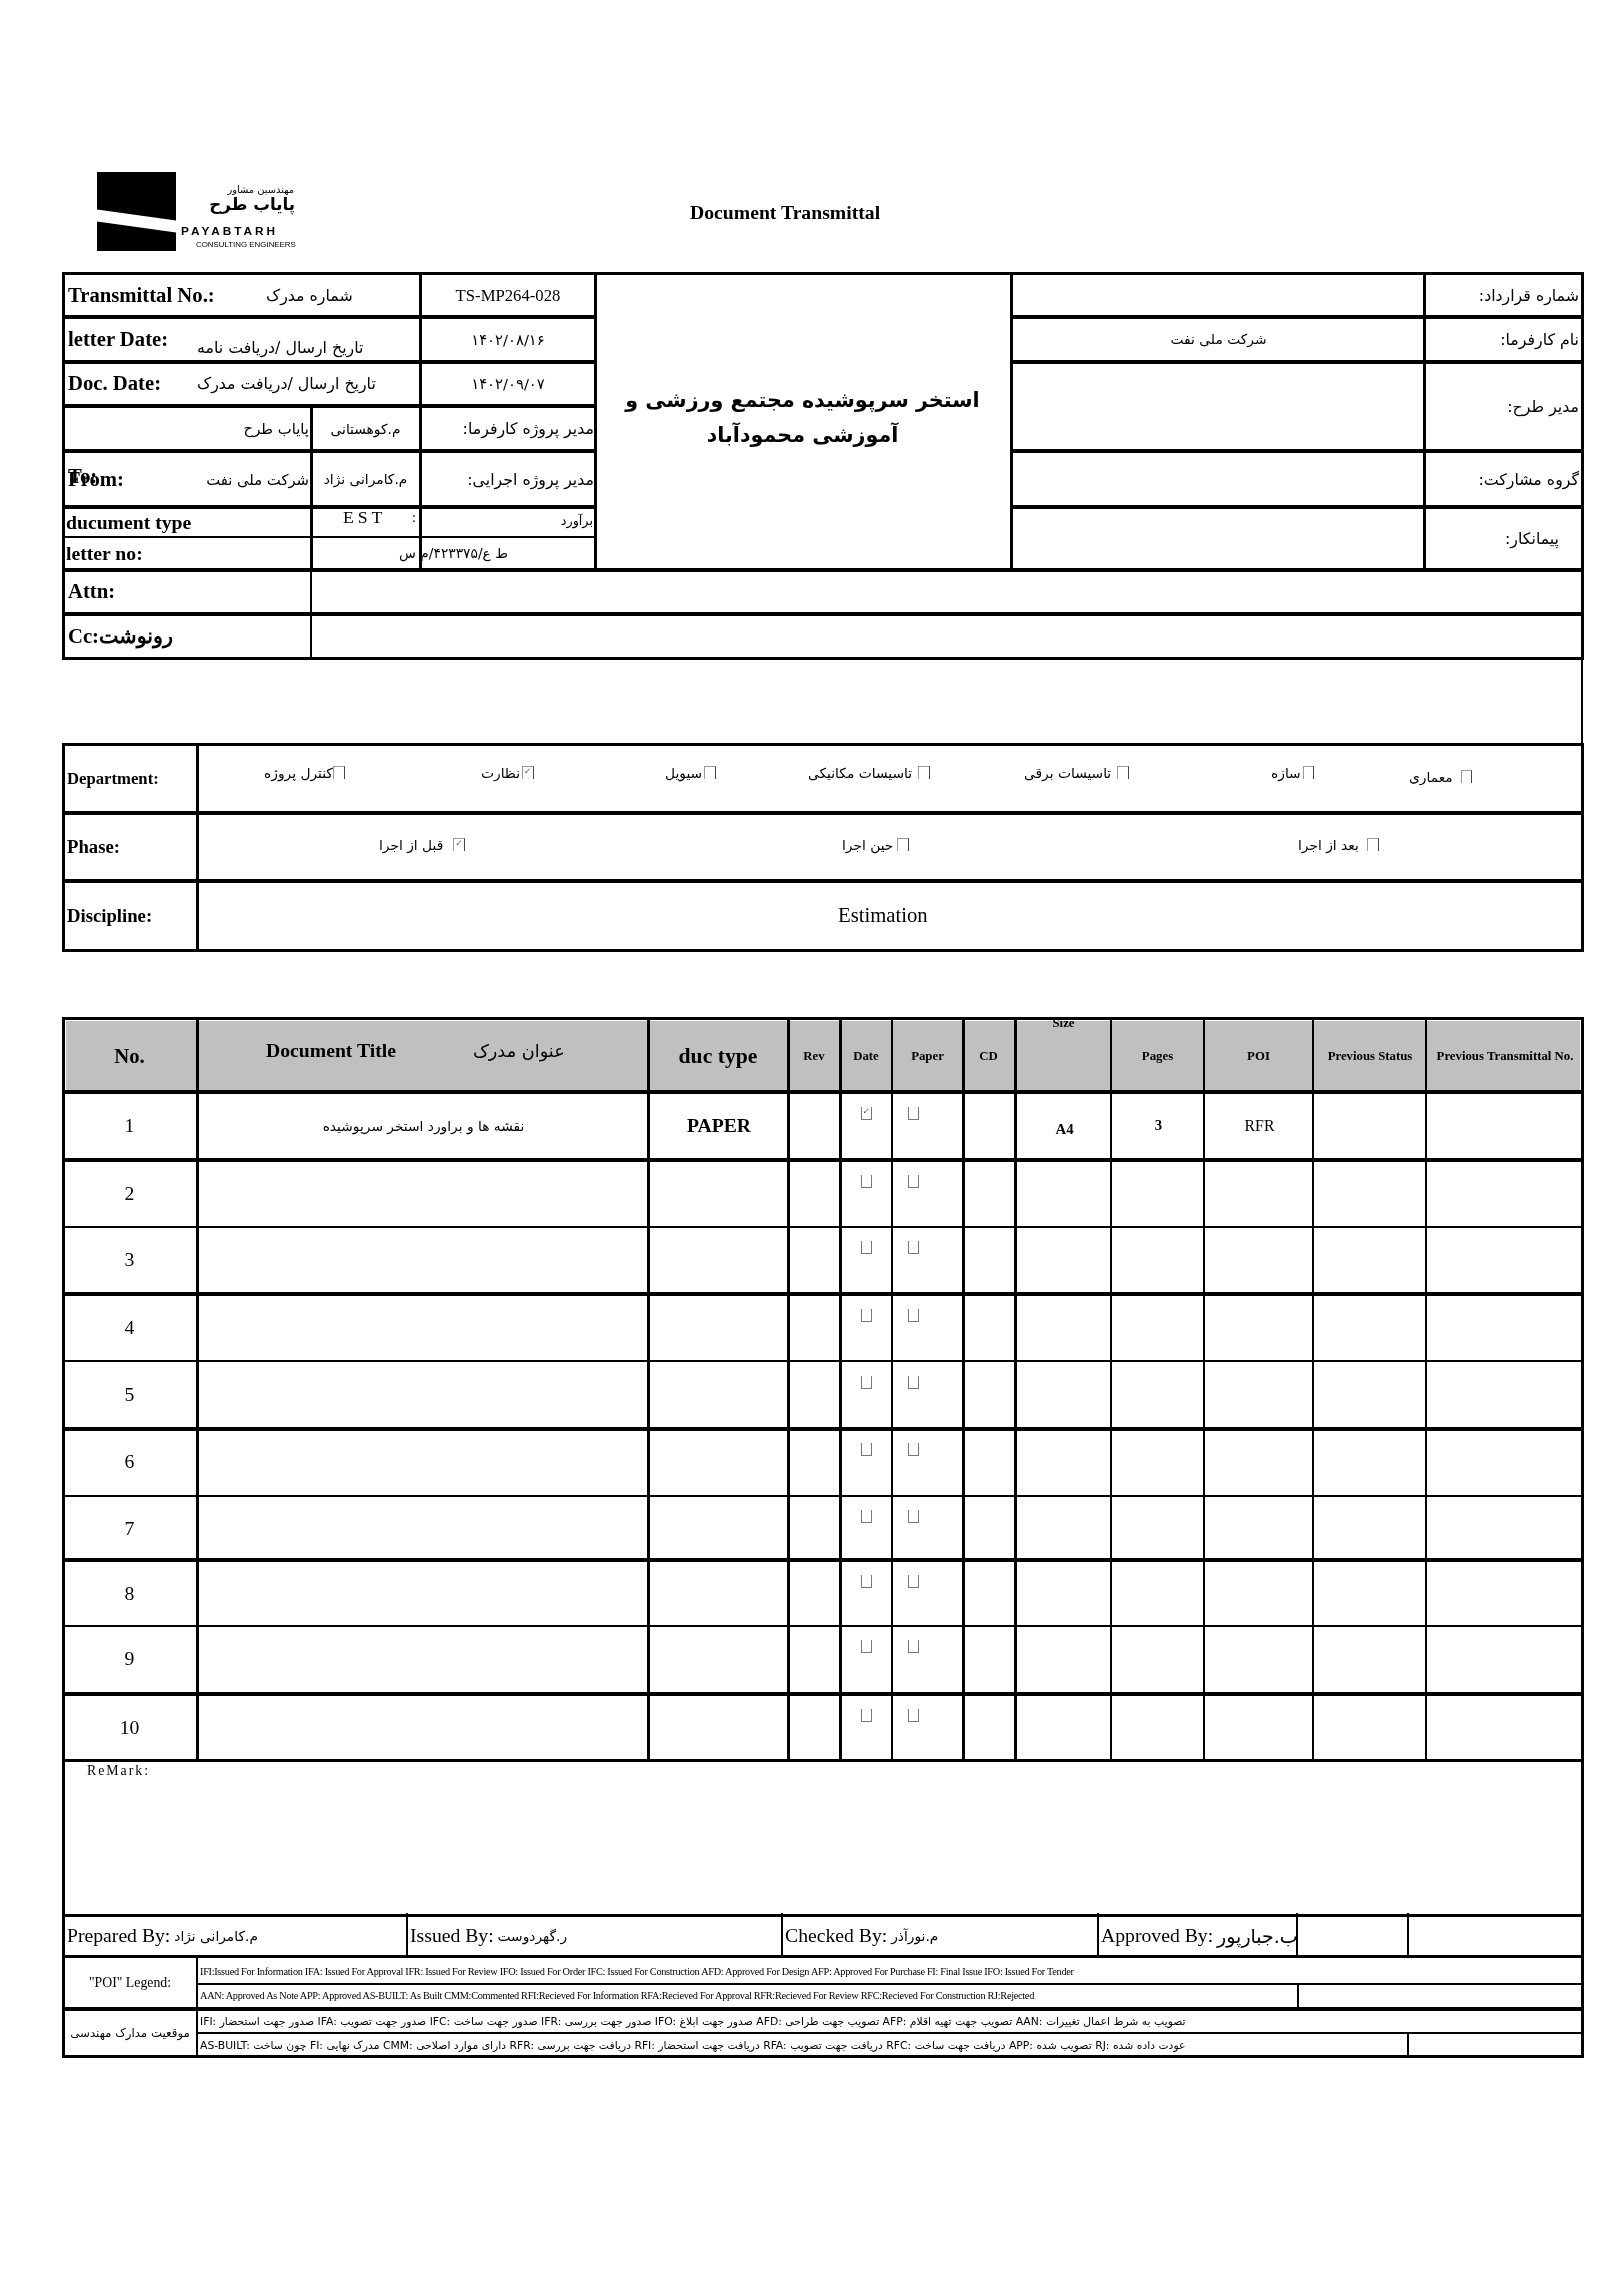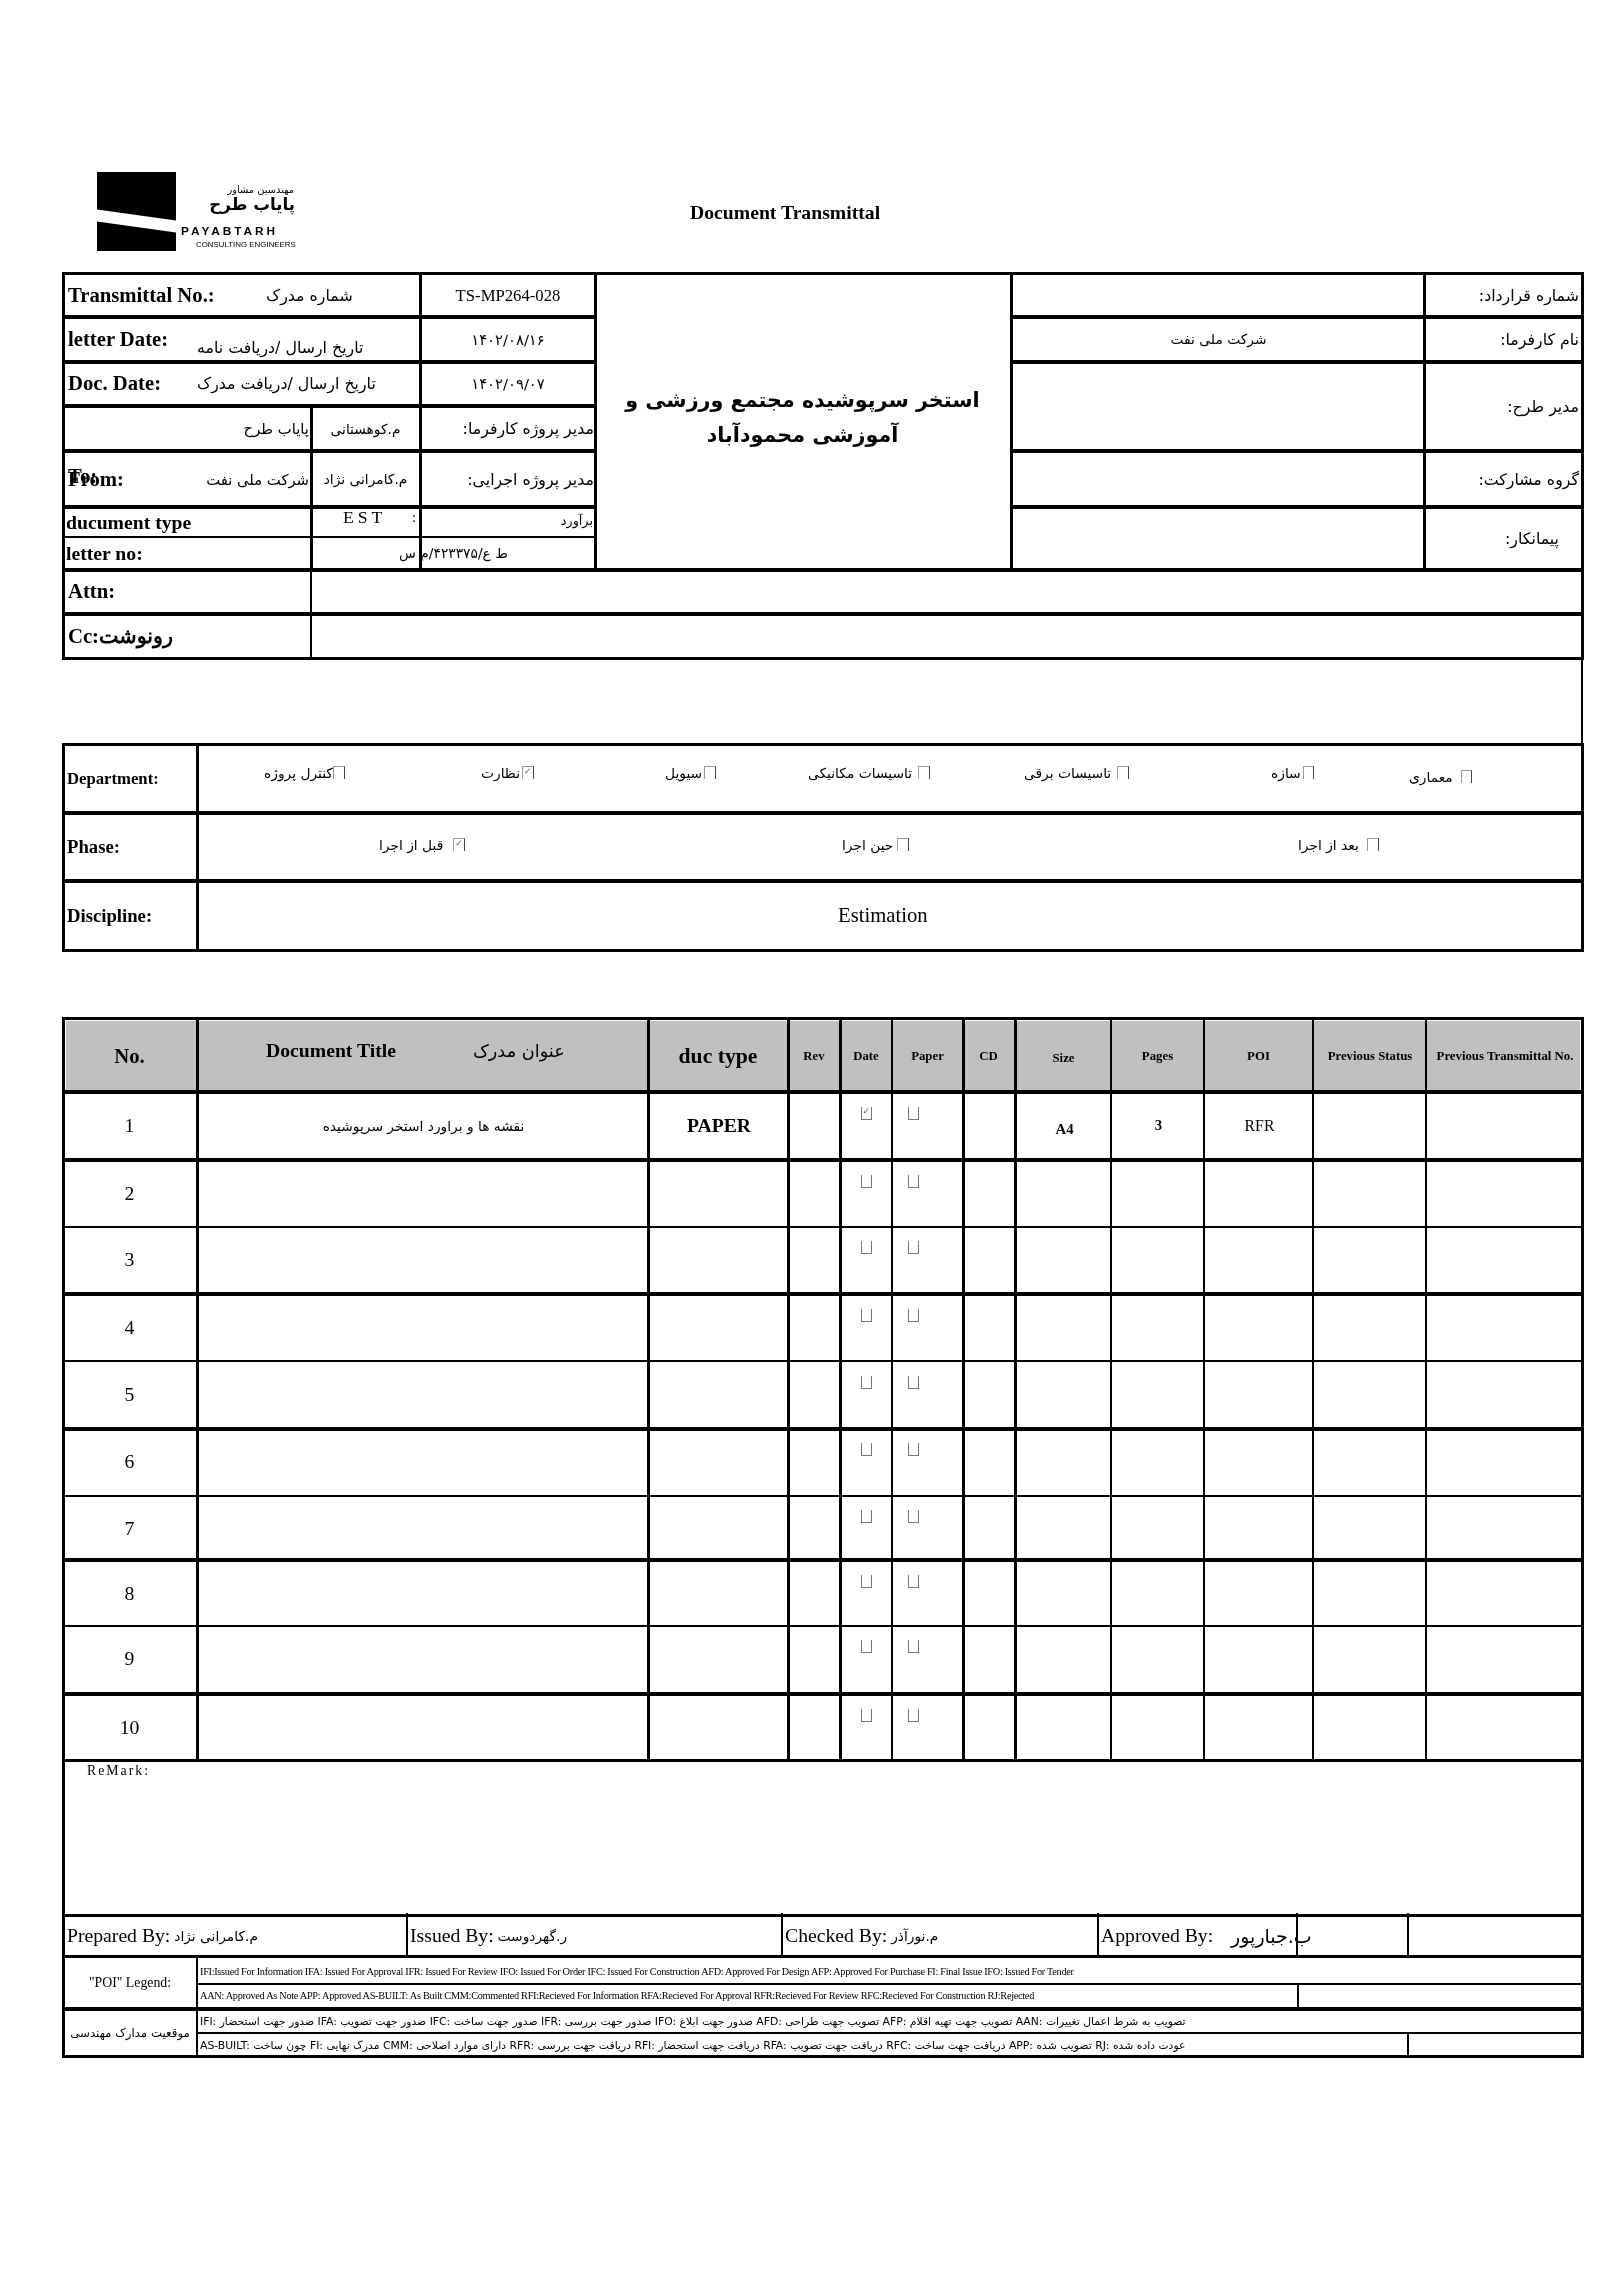--- a/index.html
+++ b/index.html
@@ -163,21 +163,21 @@
 <div class="hline" style="left:62px; top:1090px; width:1522px;"></div>
 
 <div class="cell" style="left:62px; top:1021px; width:135px; height:70px; justify-content:center; font-size:20.7px; font-weight:bold;">No.</div>
 <div class="cell" style="left:266px; top:1021px; height:59px; font-size:19.7px; font-weight:bold;">Document Title</div>
 <div class="cell fa" style="left:473px; top:1021px; height:59px; font-size:17.7px;">عنوان مدرک</div>
 <div class="cell" style="left:648px; top:1021px; width:140px; height:70px; justify-content:center; font-size:21.7px; font-weight:bold;">duc type</div>
 <div class="cell" style="left:788px; top:1021px; width:52px; height:70px; justify-content:center; font-size:12.8px; font-weight:bold;">Rev</div>
 <div class="cell" style="left:840px; top:1021px; width:52px; height:70px; justify-content:center; font-size:12.8px; font-weight:bold;">Date</div>
 <div class="cell" style="left:892px; top:1021px; width:71px; height:70px; justify-content:center; font-size:12.8px; font-weight:bold;">Paper</div>
 <div class="cell" style="left:963px; top:1021px; width:51px; height:70px; justify-content:center; font-size:12.8px; font-weight:bold;">CD</div>
-<div class="cell" style="left:1015px; top:1023px; width:97px; height:70px; justify-content:center; font-size:12.8px; font-weight:bold;">Size</div>
+<div class="cell" style="left:1015px; top:988px; width:97px; height:70px; justify-content:center; font-size:12.8px; font-weight:bold;">Size</div>
 <div class="cell" style="left:1111px; top:1021px; width:93px; height:70px; justify-content:center; font-size:12.8px; font-weight:bold;">Pages</div>
 <div class="cell" style="left:1204px; top:1021px; width:109px; height:70px; justify-content:center; font-size:12.8px; font-weight:bold;">POI</div>
 <div class="cell" style="left:1323px; top:1021px; width:94px; height:70px; justify-content:center; text-align:center; font-size:12.8px; font-weight:bold;">Previous Status</div>
 <div class="cell" style="left:1436px; top:1021px; width:138px; height:70px; justify-content:center; text-align:center; font-size:12.8px; font-weight:bold;">Previous Transmittal No.</div>
 
 <div class="vline" style="left:196px; top:1017px; height:745px;"></div>
 <div class="vline" style="left:647px; top:1017px; height:745px;"></div>
 <div class="vline" style="left:787px; top:1017px; height:745px;"></div>
 <div class="vline" style="left:839px; top:1017px; height:745px;"></div>
 <div class="vline-thin" style="left:891px; top:1017px; height:745px;"></div>
@@ -376,21 +376,21 @@
   <span class="fa" style="font-size:13.8px;">م.کامرانی نژاد</span>
 </div>
 <div class="cell" style="left:410px; top:1915px; height:41px; font-size:19.7px; gap:3.9px;">
   <span>Issued By:</span>
   <span class="fa" style="font-size:13.8px;">ر.گهردوست</span>
 </div>
 <div class="cell" style="left:785px; top:1915px; height:41px; font-size:19.7px; gap:3.9px;">
   <span>Checked By:</span>
   <span class="fa" style="font-size:13.8px;">م.نورآذر</span>
 </div>
-<div class="cell" style="left:1101px; top:1915px; height:41px; font-size:19.7px; gap:18px;">
+<div class="cell" style="left:1101px; top:1915px; height:41px; font-size:19.7px; gap:4px;">
   <span>Approved By:</span>
   <span class="fa" style="font-size:19px;">ب.جبارپور</span>
 </div>
 
 <div class="abs" style="left:62px; top:1958px; width:1522px; height:100px; border-left:3.9px solid #000; border-right:3.9px solid #000; border-bottom:3.9px solid #000;"></div>
 <div class="vline-thin" style="left:196px; top:1958px; height:100px;"></div>
 <div class="hline-thin" style="left:196px; top:1983px; width:1388px;"></div>
 <div class="hline" style="left:62px; top:2007px; width:1522px;"></div>
 <div class="hline-thin" style="left:196px; top:2032px; width:1388px;"></div>
 <div class="vline-thin" style="left:1297px; top:1983px; height:23.6px;"></div>

